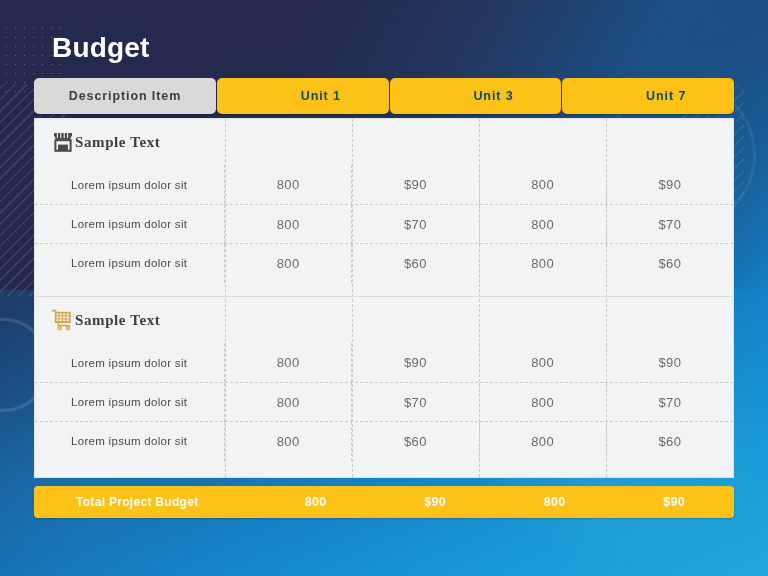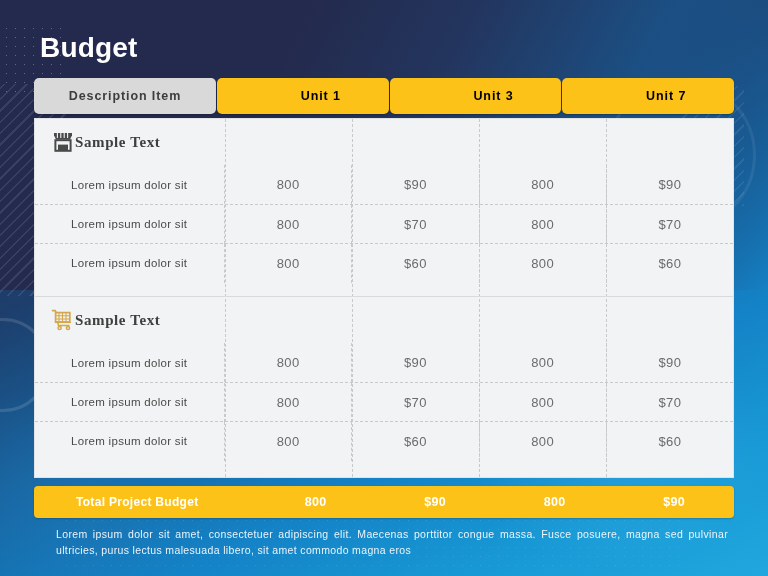--- a/index.html
+++ b/index.html
@@ -78,21 +78,21 @@
   }
   .glow-b {
     position:absolute; left: -60px; top: 380px; width: 260px; height: 220px;
     background: radial-gradient(ellipse at center, rgba(40,130,195,.25), rgba(40,130,195,0) 70%);
     pointer-events:none;
   }
 
   
   .slide-title {
     position: absolute;
-    left: 40px; top: 32px;
+    left: 52px; top: 32px;
     font-size: 28px;
     font-weight: bold;
     color: #ffffff;
     letter-spacing: .2px;
   }
 
   
   .header-row {
     position: absolute;
     left: 34px; top: 78px;
@@ -111,21 +111,21 @@
     box-shadow: 0 1px 2px rgba(0,0,0,.25);
   }
   .head-desc {
     width: 182px;
     background: #d9d9d9;
     color: #3d3d3d;
   }
   .head-unit {
     flex: 1;
     background: #fcc218;
-    color: #000000;
+    color: #0c4a6e;
     padding-left: 36px;
   }
 
   
   .table-body {
     position: absolute;
     left: 34px; top: 118px;
     width: 700px; height: 360px;
     background: #f2f3f4;
     border: 1px solid #e2e3e5;
@@ -348,15 +348,14 @@
   </div>
 
   <div class="total-row">
     <div class="total-label">Total Project Budget</div>
     <div class="total-val">800</div>
     <div class="total-val">$90</div>
     <div class="total-val">800</div>
     <div class="total-val">$90</div>
   </div>
 
-  <div class="footer-note">Lorem  ipsum  dolor  sit  amet,  consectetuer  adipiscing  elit.  Maecenas  porttitor  congue  massa.  Fusce  posuere,  magna  sed pulvinar   ultricies,  purus  lectus  malesuada libero,  sit amet  commodo  magna  eros</div>
 
 </div>
 
 </body></html>

